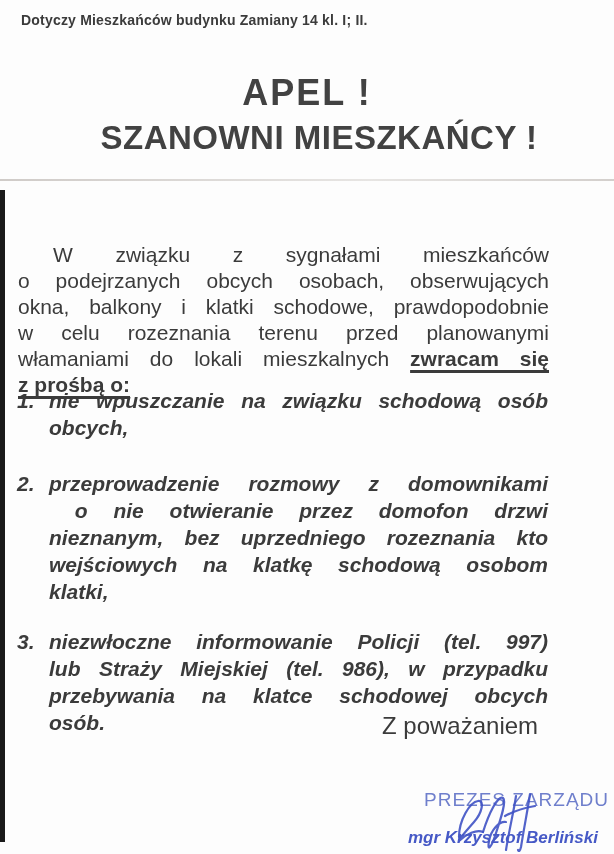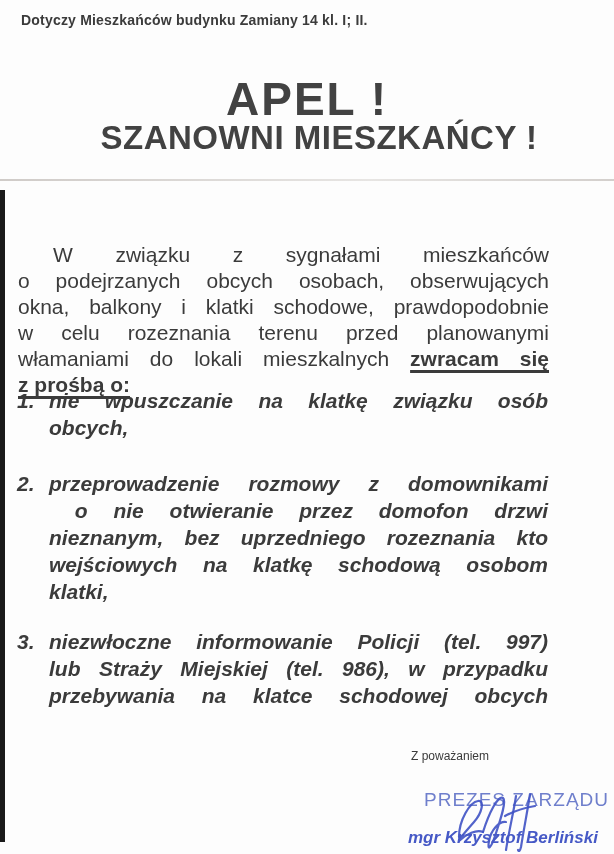--- a/index.html
+++ b/index.html
@@ -1,21 +1,21 @@
 <!DOCTYPE html>
 <html><head>
 <meta charset="utf-8">
 <style>
   html,body{margin:0;padding:0;}
   body{font-family:"Liberation Sans",sans-serif;background:#ffffff;}
   .page{position:relative;width:614px;height:854px;background:var(--paper,#fdfdfd);overflow:hidden;color:var(--text,#3b3b3b);}
 
   .doc-header{position:absolute;left:21px;top:12px;font-size:14px;font-weight:bold;letter-spacing:.2px;}
 
-  .doc-title{position:absolute;left:0;top:72px;width:100%;text-align:center;font-size:46px;font-weight:bold;letter-spacing:2px;color:#424242;}
+  .doc-title{position:absolute;left:0;top:72px;width:100%;text-align:center;font-size:36px;font-weight:bold;letter-spacing:2px;color:#424242;}
   .doc-subtitle{position:absolute;left:12px;top:119px;width:100%;text-align:center;font-size:33px;font-weight:bold;letter-spacing:.5px;color:#424242;}
 
   .fold-line{position:absolute;left:0;top:179px;width:100%;height:2px;
     background:linear-gradient(to right,rgba(170,162,156,.55),rgba(190,184,178,.35) 60%,rgba(170,162,156,.5));}
   .scan-bar{position:absolute;left:0;top:190px;width:5px;height:652px;background:#1a1a1a;}
 
   .intro{position:absolute;left:18px;top:202px;width:531px;font-size:21px;line-height:26px;}
   .iline{min-height:26px;}
   .iline.just{text-align:justify;text-align-last:justify;text-justify:inter-word;}
   .iline.indent{text-indent:35px;margin-top:40px;}
@@ -23,21 +23,21 @@
 
   .list-item{position:absolute;left:17px;width:531px;font-size:21px;font-weight:bold;font-style:italic;line-height:27px;}
   #item1{top:387px;}
   #item2{top:470px;}
   #item3{top:628px;}
   .num{position:absolute;left:0;top:0;}
   .ibody{margin-left:32px;}
   .lline{min-height:27px;white-space:pre-wrap;}
   .lline.just{text-align:justify;text-align-last:justify;text-justify:inter-word;}
 
-  .closing{position:absolute;left:382px;top:749px;font-size:12px;margin-left:29px;}
+  .closing{position:absolute;left:382px;top:712px;font-size:24px;}
   .stamp-title{position:absolute;left:424px;top:789px;font-size:19px;letter-spacing:1px;color:var(--stamp-blue,#6f7fcc);}
   .stamp-name{position:absolute;left:408px;top:828px;font-size:17px;font-weight:bold;font-style:italic;color:var(--name-blue,#4659c6);}
   .signature{position:absolute;left:448px;top:791px;width:112px;height:62px;}
   .signature path{fill:none;stroke:var(--ink-blue,#3f52c4);stroke-width:2.2;stroke-linecap:round;opacity:.9;}
 </style>
 </head>
 <body>
 
 <div class="page" style="--paper: #fdfdfd; --text: #3b3b3b; --stamp-blue: #6f7fcc; --name-blue: #4659c6; --ink-blue: #3f52c4;">
 
@@ -54,40 +54,41 @@
       <div class="iline just"><span>o podejrzanych obcych osobach, obserwujących</span></div>
       <div class="iline just"><span>okna, balkony i klatki schodowe, prawdopodobnie</span></div>
       <div class="iline just"><span>w celu rozeznania terenu przed planowanymi</span></div>
       <div class="iline just"><span>włamaniami do lokali mieszkalnych </span><span class="em">zwracam się</span></div>
       <div class="iline"><span class="em">z prośbą o:</span></div>
     </div>
 
   <div class="list-item" id="item1">
     <span class="num">1.</span>
     <div class="ibody">
-        <div class="lline just">nie wpuszczanie na klatkę związku osób</div>
+        <div class="lline just">nie wpuszczanie na związku schodową osób</div>
         <div class="lline">obcych,</div>
       </div>
   </div>
   <div class="list-item" id="item2">
     <span class="num">2.</span>
     <div class="ibody">
         <div class="lline just">przeprowadzenie rozmowy z domownikami</div>
         <div class="lline just">&nbsp;o nie otwieranie przez domofon drzwi</div>
         <div class="lline just">nieznanym, bez uprzedniego rozeznania kto</div>
         <div class="lline just">wejściowych na klatkę schodową osobom</div>
         <div class="lline">klatki,</div>
       </div>
   </div>
   <div class="list-item" id="item3">
     <span class="num">3.</span>
     <div class="ibody">
         <div class="lline just">niezwłoczne informowanie Policji (tel. 997)</div>
         <div class="lline just">lub Straży Miejskiej (tel. 986), w przypadku</div>
         <div class="lline just">przebywania na klatce schodowej obcych</div>
+        <div class="lline">osób.</div>
       </div>
   </div>
 
   <div class="closing">Z poważaniem</div>
 
   <div class="stamp-title">PREZES ZARZĄDU</div>
 
   <svg class="signature" viewBox="0 0 110 62" aria-hidden="true">
     <path d="M10,46 C10,29 21,11 29,10 C36,9 33,22 25,31 C19,38 12,45 10,50 C17,43 28,38 34,41"></path>
     <path d="M34,41 C40,22 49,4 54,7 C58,10 51,30 46,45 C42,57 38,61 40,50 C42,39 50,30 57,31"></path>

